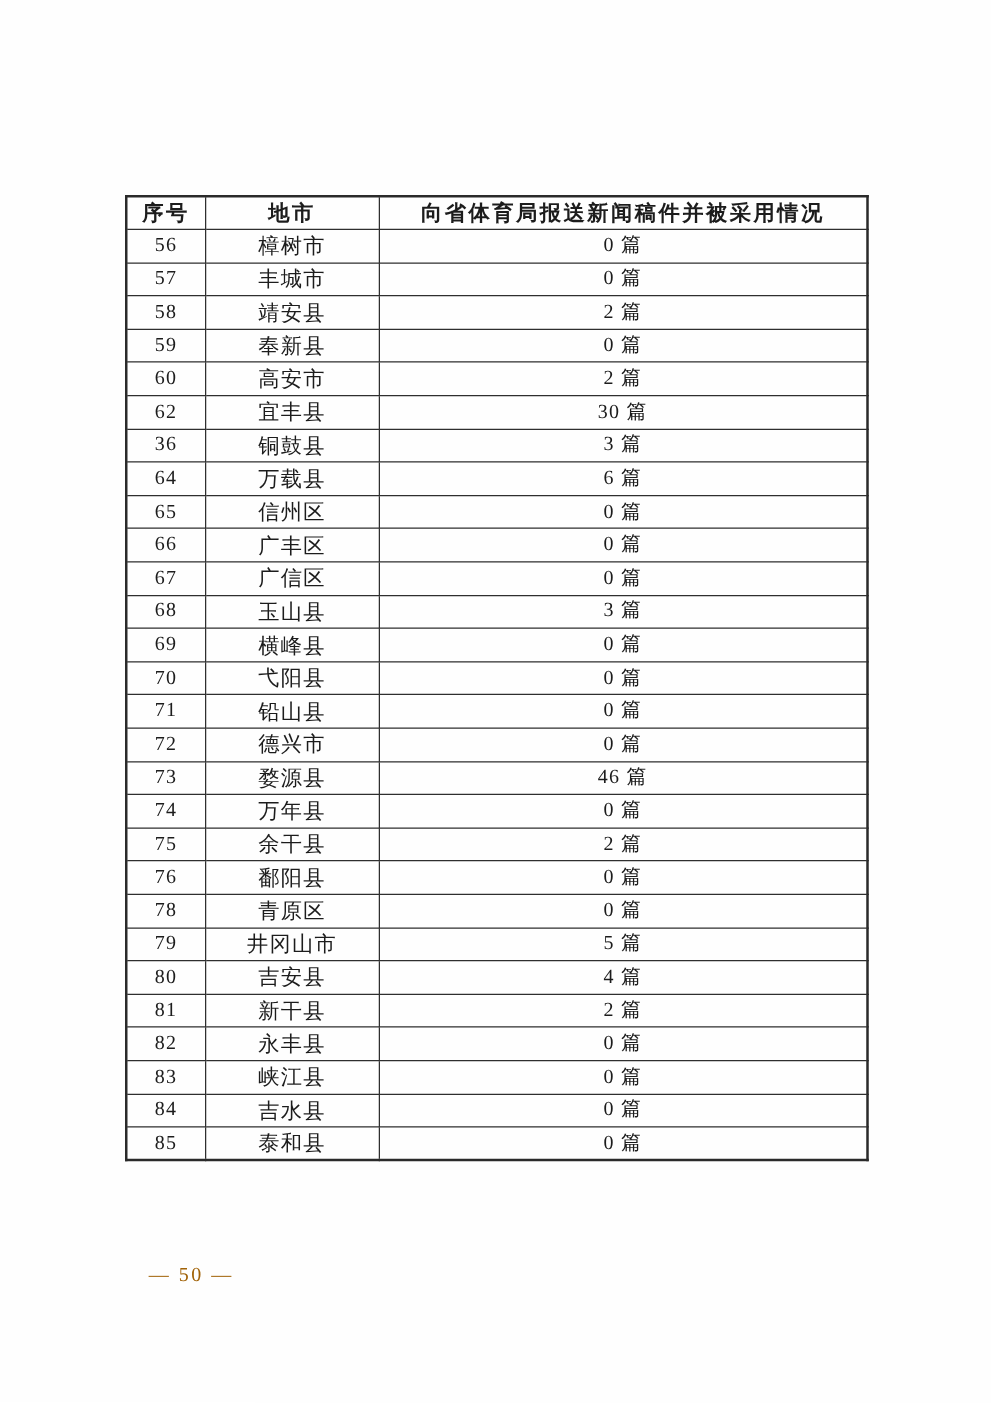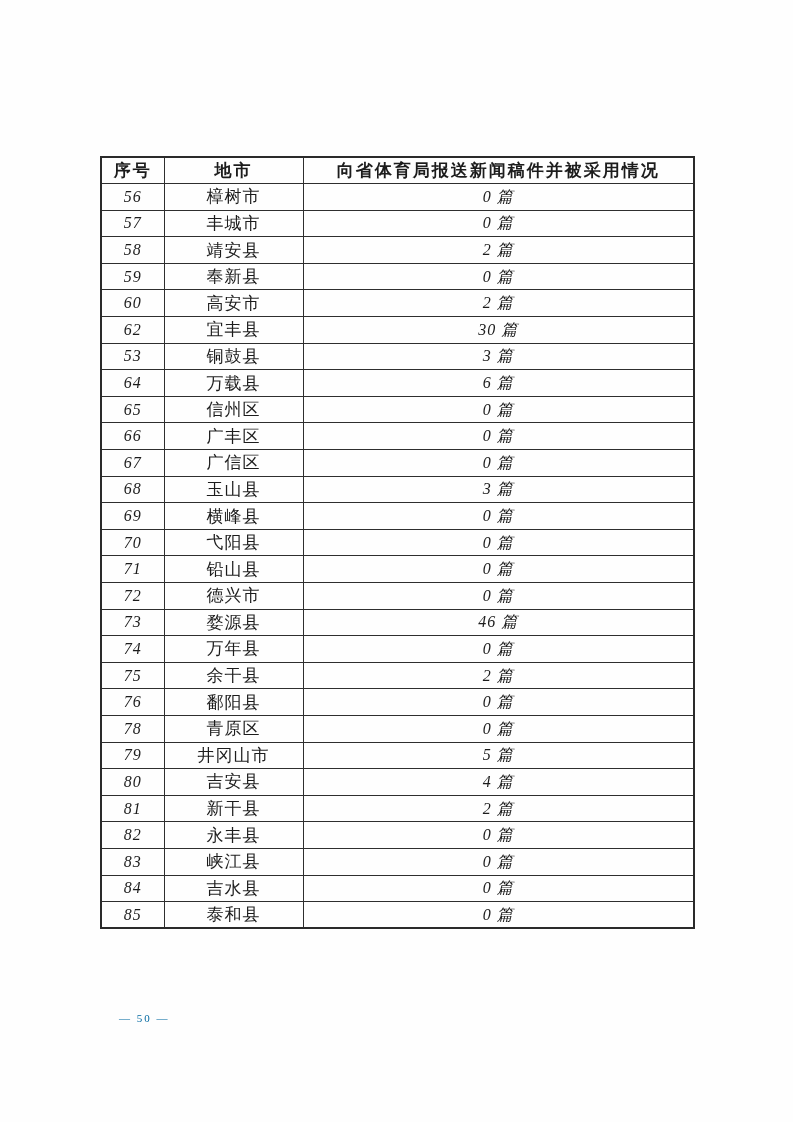--- a/index.html
+++ b/index.html
@@ -37,28 +37,27 @@
     overflow: hidden;
     white-space: nowrap;
   }
   table.report th {
     font-weight: bold;
     letter-spacing: 2px;
   }
   table.report td.num {
     font-size: 16px;
     letter-spacing: 1px;
-    font-style: italic;
   }
   .footer {
     position: absolute;
     left: 119px; top: 1012px;
-    font-size: 11px;
+    font-size: 16px;
     letter-spacing: 2px;
-    color: #0369a1;
+    color: #a16207;
   }
 </style>
 </head>
 <body>
 
 <div class="page">
 
   <table class="report">
     <colgroup>
       <col class="c-no">
@@ -104,21 +103,21 @@
   </tr>
 
 
   <tr>
     <td class="num">62</td>
     <td>宜丰县</td>
     <td class="num">30 篇</td>
   </tr>
 
   <tr>
-    <td class="num">53</td>
+    <td class="num">36</td>
     <td>铜鼓县</td>
     <td class="num">3 篇</td>
   </tr>
 
   <tr>
     <td class="num">64</td>
     <td>万载县</td>
     <td class="num">6 篇</td>
   </tr>
 

